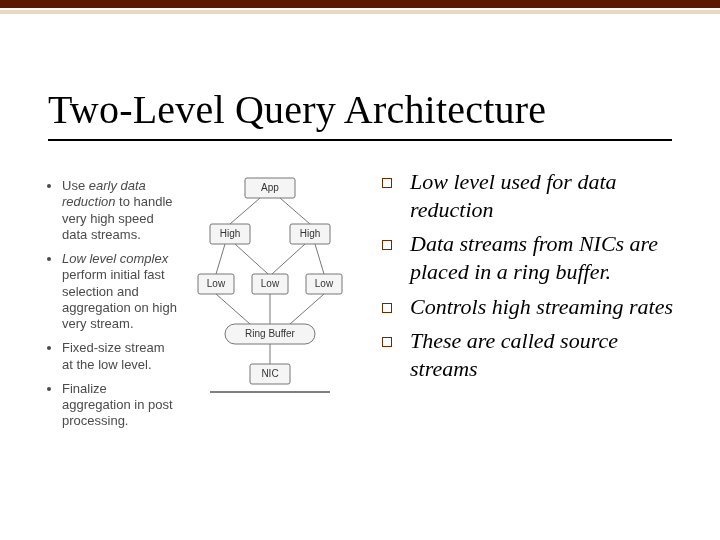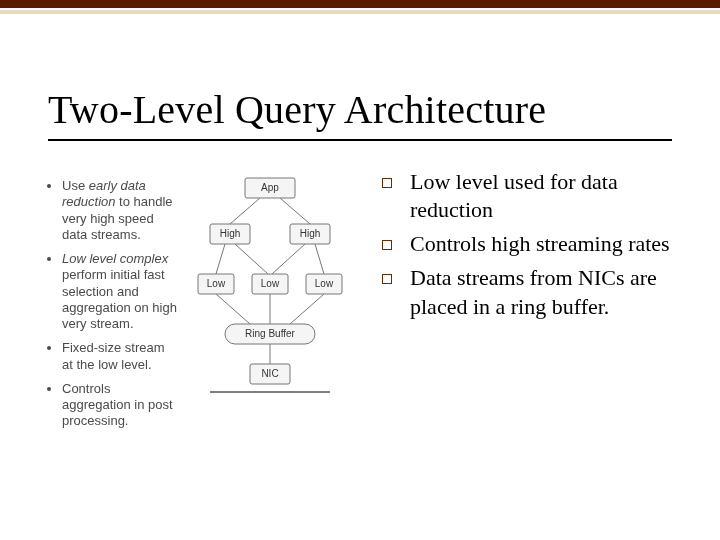--- a/index.html
+++ b/index.html
@@ -16,21 +16,21 @@
   .notes { width: 130px; font-family: Arial, Helvetica, sans-serif; font-size: 13px; color: #4b4b4b; padding-top: 10px; }
   .notes ul { list-style: disc; padding-left: 14px; }
   .notes li { margin-bottom: 8px; line-height: 1.25; }
   .notes .em { font-style: italic; }
   .diagram { width: 160px; padding-top: 6px; }
   .diagram svg { width: 160px; height: auto; }
   .right { flex: 1; padding-left: 24px; }
   .bullets { list-style: none; }
   .bullets li { display: flex; align-items: flex-start; margin-bottom: 6px; font-size: 22px; line-height: 1.28; }
   .sq { display: inline-block; width: 10px; height: 10px; border: 1.5px solid #6b2a00; margin-top: 10px; margin-right: 18px; flex: 0 0 auto; }
-  .bt { flex: 1; }
+  .bt { flex: 1; font-style: italic; }
 </style>
 </head>
 <body>
 
 <div class="slide">
   <div class="topbar">
     <div class="line1"></div>
     <div class="line2"></div>
   </div>
 
@@ -47,21 +47,21 @@
           <li>
             <span>Use </span><span class="em">early data reduction</span><span> to handle very high speed data streams.</span>
           </li>
           <li>
             <span class="em">Low level complex</span><span> perform initial fast selection and aggregation on high very stream.</span>
           </li>
           <li>
             <span>Fixed-size stream at the low level.</span>
           </li>
           <li>
-            <span>Controls aggregation in post processing.</span>
+            <span>Finalize aggregation in post processing.</span>
           </li>
         </ul>
       </div>
 
       <div class="diagram">
         <svg viewBox="0 0 160 220">
           <g fill="#f5f5f5" stroke="#777" stroke-width="1">
             <rect x="55" y="4" width="50" height="20" rx="2"></rect>
             <rect x="20" y="50" width="40" height="20" rx="2"></rect>
             <rect x="100" y="50" width="40" height="20" rx="2"></rect>
@@ -100,22 +100,26 @@
     </div>
 
     <div class="right">
       <ul class="bullets">
         <li>
             <span class="sq"></span>
             <span class="bt">Low level used for data reduction</span>
           </li>
         <li>
             <span class="sq"></span>
+            <span class="bt">Data streams from NICs are placed in a ring buffer.</span>
+          </li>
+        <li>
+            <span class="sq"></span>
             <span class="bt">Controls high streaming rates</span>
           </li>
         <li>
             <span class="sq"></span>
-            <span class="bt">Data streams from NICs are placed in a ring buffer.</span>
+            <span class="bt">These are called source streams</span>
           </li>
       </ul>
     </div>
   </div>
 </div>
 
 </body></html>

